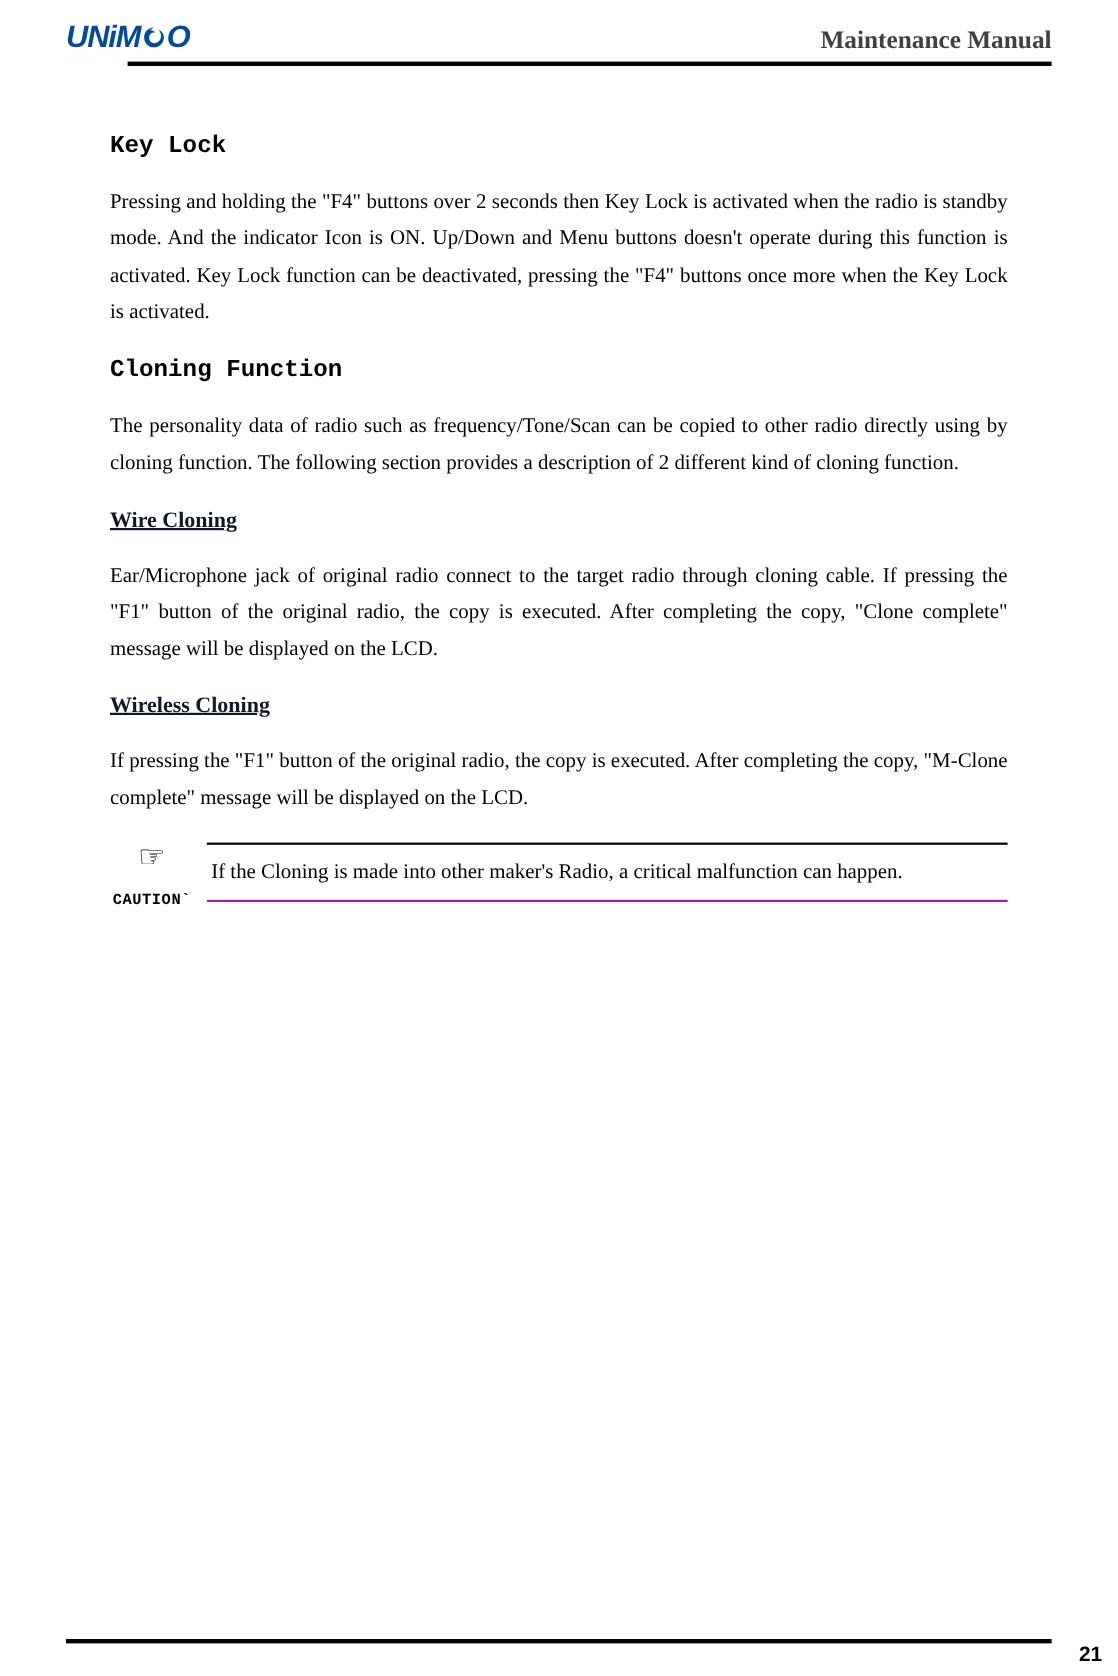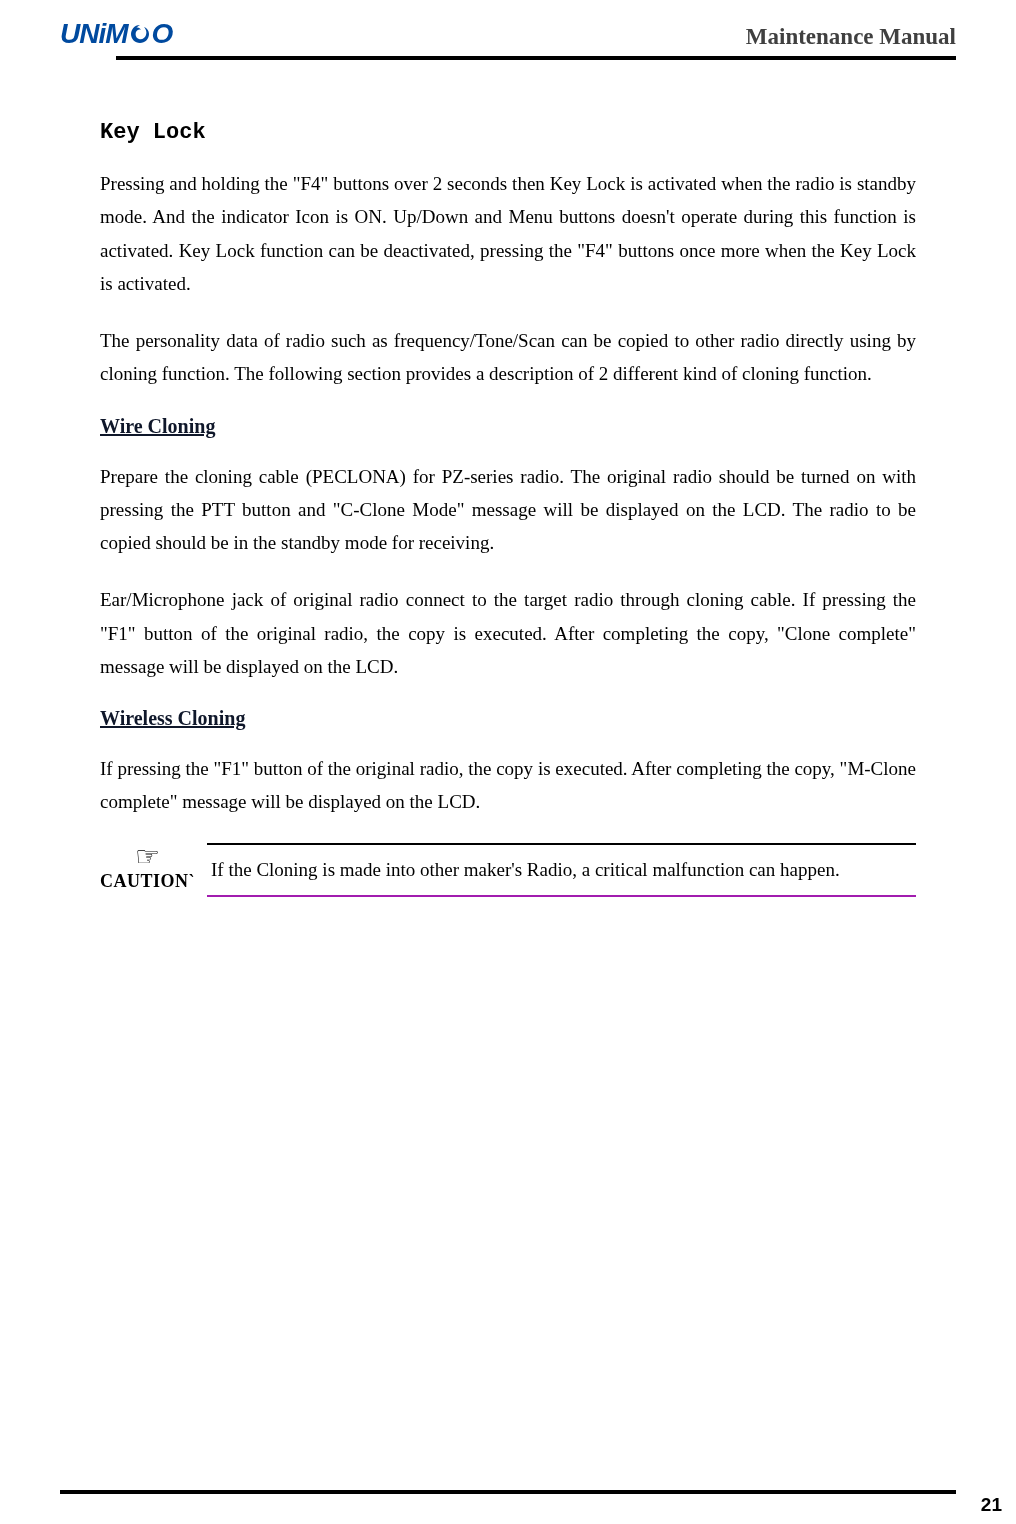--- a/index.html
+++ b/index.html
@@ -97,25 +97,25 @@
       flex-direction: column;
       align-items: center;
       min-width: 76px;
     }
     .caution-icon {
       font-size: 28px;
       line-height: 1;
       color: #000;
     }
     .caution-label {
-      font-family: Liberation Serif, serif;
+      font-family: Liberation Mono, monospace;
       font-weight: bold;
-      font-size: 18px;
+      font-size: 14px;
       letter-spacing: 0.5px;
-      margin-top: 0;
+      margin-top: 17px;
     }
     .caution-right {
       flex: 1;
       border-top: 2px solid #000;
       border-bottom: 2px solid #a21caf;
       padding: 10px 4px;
     }
     .caution-text {
       font-family: "Times New Roman", serif;
       font-size: 19px;
@@ -160,24 +160,24 @@
     </div>
     <div class="header-title">Maintenance Manual</div>
   </div>
   <hr class="hr-top">
 
   <div class="content">
 
     <h2>Key Lock</h2>
     <p>Pressing and holding the "F4" buttons over 2 seconds then Key Lock is activated when the radio is standby mode. And the indicator Icon is ON. Up/Down and Menu buttons doesn't operate during this function is activated.   Key Lock function can be deactivated, pressing the "F4" buttons once more when the Key Lock is activated.</p>
 
+    <h2>Cloning Function</h2>
     <p>The personality data of radio such as frequency/Tone/Scan can be copied to other radio directly using by cloning function. The following section provides a description of 2 different kind of cloning function.</p>
 
     <h3>Wire Cloning</h3>
-    <p>Prepare the cloning cable (PECLONA) for PZ-series radio. The original radio should be turned on with pressing the PTT button and "C-Clone Mode" message will be displayed on the LCD. The radio to be copied should be in the standby mode for receiving.</p>
     <p>Ear/Microphone jack of original radio connect to the target radio through cloning cable. If pressing the "F1" button of the original radio, the copy is executed. After completing the copy, "Clone complete" message will be displayed on the LCD.</p>
 
     <h3>Wireless Cloning </h3>
     <p>If pressing the "F1" button of the original radio, the copy is executed. After completing the copy, "M-Clone complete" message will be displayed on the LCD.</p>
 
     <div class="caution-block">
       <div class="caution-left">
         <span class="caution-icon">☞</span>
         <span class="caution-label">CAUTION`</span>
       </div>

